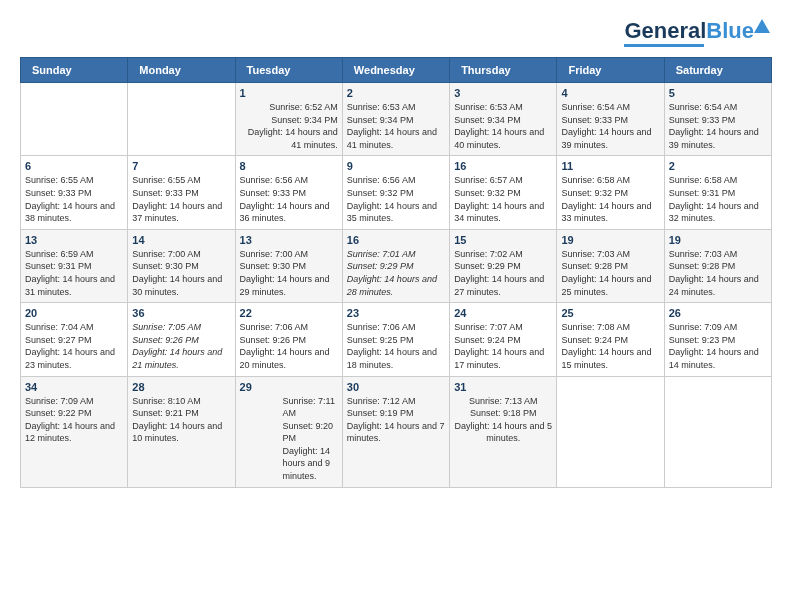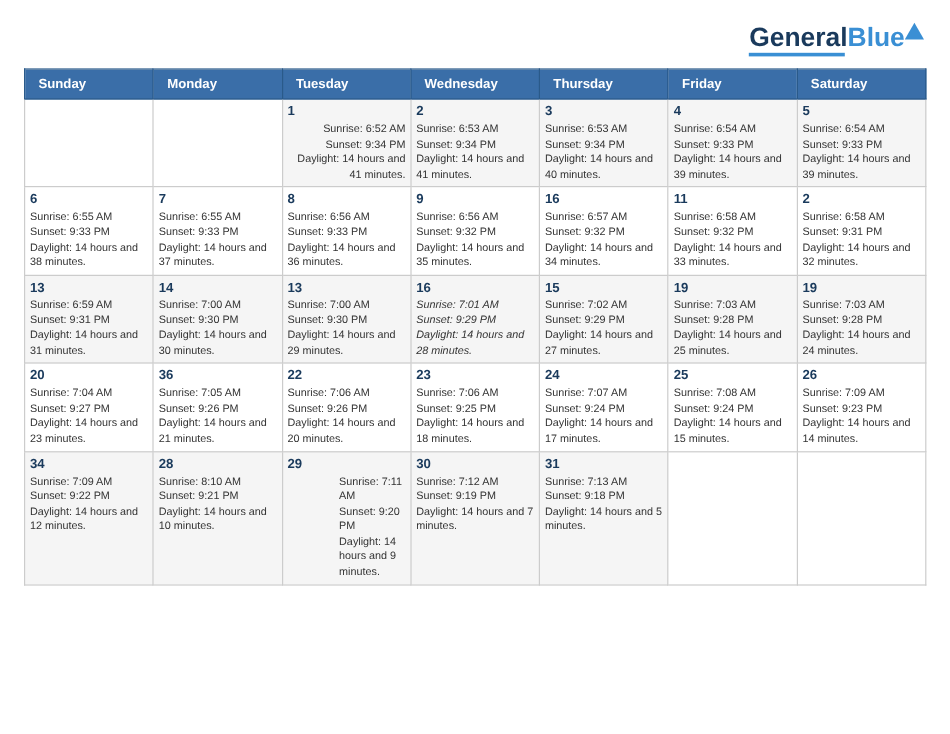--- a/index.html
+++ b/index.html
@@ -246,21 +246,21 @@
       </tr>
       <tr>
         <td>
           <span class="day-number">20</span>
           <div class="day-info" style="white-space: pre-line;">Sunrise: 7:04 AM
 Sunset: 9:27 PM
 Daylight: 14 hours and 23 minutes.</div>
         </td>
         <td>
           <span class="day-number">36</span>
-          <div class="day-info" style="white-space: pre-line;">Sunrise: 7:05 AM
+          <div class="day-info" style="white-space: pre-line; font-style: italic;">Sunrise: 7:05 AM
 Sunset: 9:26 PM
 Daylight: 14 hours and 21 minutes.</div>
         </td>
         <td>
           <span class="day-number">22</span>
           <div class="day-info" style="white-space: pre-line;">Sunrise: 7:06 AM
 Sunset: 9:26 PM
 Daylight: 14 hours and 20 minutes.</div>
         </td>
         <td>
@@ -308,21 +308,21 @@
 Daylight: 14 hours and 9 minutes.</div>
         </td>
         <td>
           <span class="day-number">30</span>
           <div class="day-info" style="white-space: pre-line;">Sunrise: 7:12 AM
 Sunset: 9:19 PM
 Daylight: 14 hours and 7 minutes.</div>
         </td>
         <td>
           <span class="day-number">31</span>
-          <div class="day-info" style="white-space: pre-line;">Sunrise: 7:13 AM
+          <div class="day-info" style="white-space: pre-line; text-align: center;">Sunrise: 7:13 AM
 Sunset: 9:18 PM
 Daylight: 14 hours and 5 minutes.</div>
         </td>
         <td class="empty-cell"></td>
         <td class="empty-cell"></td>
       </tr>
     </tbody>
 </table>
 
 </body></html>

